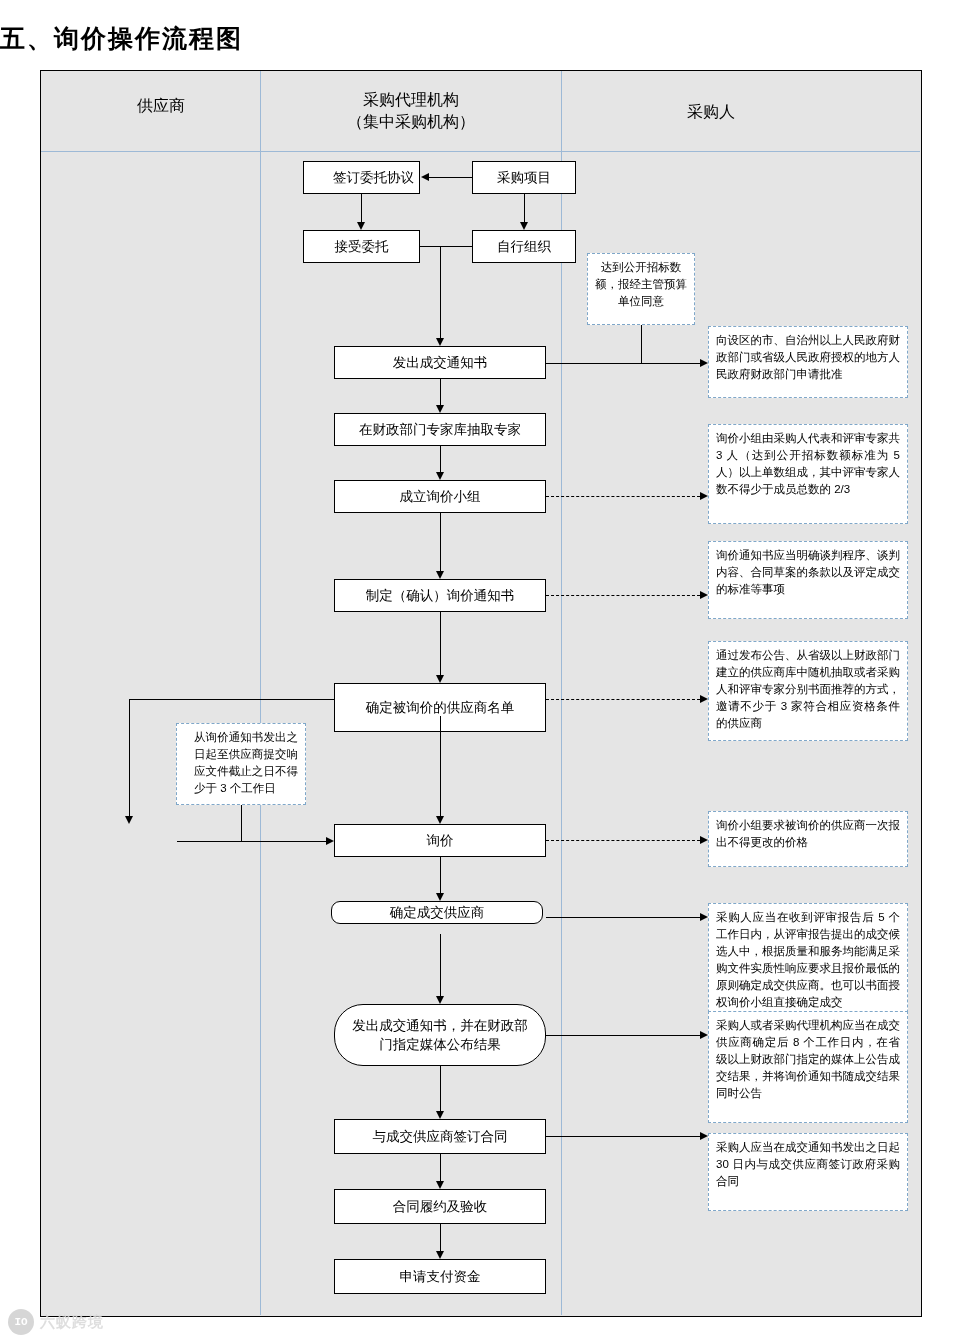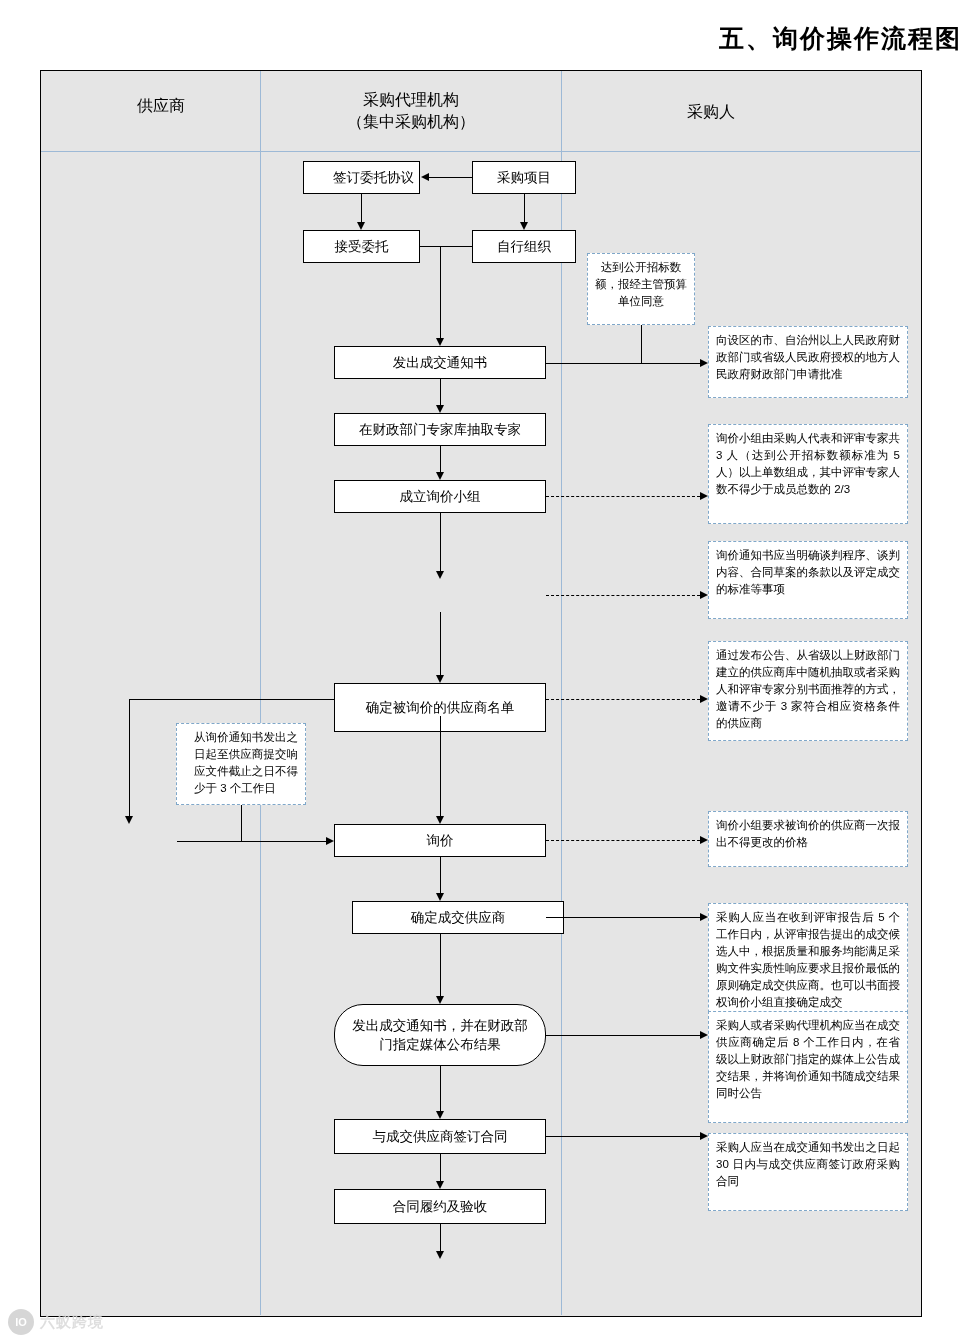--- a/index.html
+++ b/index.html
@@ -1,34 +1,34 @@
 <!DOCTYPE html>
 <html><head>
 <meta charset="utf-8">
 <style>
   html,body{margin:0;padding:0;background:#ffffff;}
   body{width:962px;height:1343px;position:relative;font-family:"Liberation Sans","DejaVu Sans",sans-serif;color:#111;}
   #stage{position:relative;width:962px;height:1343px;overflow:hidden;}
-  .title{position:absolute;left:0;top:22px;width:962px;text-align:right;font-size:25px;font-weight:bold;letter-spacing:2px;color:#000;}
+  .title{position:absolute;left:0;top:22px;width:962px;text-align:left;font-size:25px;font-weight:bold;letter-spacing:2px;color:#000;}
   .frame{position:absolute;left:40px;top:70px;width:880px;height:1245px;border:1px solid #000;background:#e5e5e5;}
   .vline{position:absolute;width:1px;background:#9db9d6;}
   .hline{position:absolute;height:1px;background:#9db9d6;}
   .colhead{position:absolute;text-align:center;font-size:16px;line-height:21px;color:#000;}
   .node{position:absolute;border:1px solid #000;background:#fff;display:flex;align-items:center;justify-content:center;text-align:center;font-size:13.5px;line-height:19px;color:#000;box-sizing:border-box;}
   .note{position:absolute;border:1px dashed #7fa7c9;background:#fff;font-size:11.5px;line-height:17px;color:#000;box-sizing:border-box;padding:5px 7px;text-align:justify;}
   .note.c{text-align:center;}
   .seg{position:absolute;background:#000;}
   .seg.v{width:1px;}
   .seg.h{height:1px;}
   .dseg{position:absolute;height:0;border-top:1px dashed #000;}
   .arr{position:absolute;width:0;height:0;}
   .arr.down{border-left:4.5px solid transparent;border-right:4.5px solid transparent;border-top:8px solid #000;}
   .arr.right{border-top:4.5px solid transparent;border-bottom:4.5px solid transparent;border-left:8px solid #000;}
   .arr.left{border-top:4.5px solid transparent;border-bottom:4.5px solid transparent;border-right:8px solid #000;}
-  .wm{position:absolute;left:8px;bottom:8px;display:flex;align-items:center;gap:6px;opacity:.85;}
+  .wm{position:absolute;left:8px;bottom:8px;display:flex;align-items:center;gap:6px;opacity:.85;font-family:Liberation Mono, monospace;}
   .wm .logo{width:26px;height:26px;border-radius:50%;background:#cfcfcf;display:flex;align-items:center;justify-content:center;font-size:11px;color:#fff;font-weight:bold;}
   .wm .wt{font-size:15px;color:#d9d9d9;font-weight:bold;letter-spacing:1px;}
 </style>
 </head>
 <body>
 
 <div id="stage">
 
   <div class="title">五、询价操作流程图</div>
 
@@ -44,28 +44,30 @@
     <div class="colhead" style="left:570px;top:30px;width:200px;">采购人</div>
 
     <div class="node" style="left:262px;top:90px;width:117px;height:33px;padding-left:24px;">签订委托协议</div>
     <div class="node" style="left:431px;top:90px;width:104px;height:33px;">采购项目</div>
     <div class="node" style="left:262px;top:159px;width:117px;height:33px;">接受委托</div>
     <div class="node" style="left:431px;top:159px;width:104px;height:33px;">自行组织</div>
 
     <div class="node" style="left:293px;top:275px;width:212px;height:33px;">发出成交通知书</div>
     <div class="node" style="left:293px;top:342px;width:212px;height:33px;">在财政部门专家库抽取专家</div>
     <div class="node" style="left:293px;top:409px;width:212px;height:33px;">成立询价小组</div>
+    <div class="node" style="left:293px;top:508px;width:212px;height:33px;">制定（确认）询价通知书</div>
     <div class="node" style="left:293px;top:612px;width:212px;height:49px;">确定被询价的供应商名单</div>
 
 
     <div class="node" style="left:293px;top:753px;width:212px;height:33px;">询价</div>
-    <div class="node" style="left:311px;top:830px;width:212px;height:33px;">确定成交供应商</div>
+    <div class="node" style="left:290px;top:830px;width:212px;height:23px;border-radius:9px;">确定成交供应商</div>
     <div class="node" style="left:293px;top:933px;width:212px;height:62px;padding:0 14px;border-radius:29px;">发出成交通知书，并在财政部门指定媒体公布结果</div>
     <div class="node" style="left:293px;top:1048px;width:212px;height:35px;">与成交供应商签订合同</div>
     <div class="node" style="left:293px;top:1118px;width:212px;height:35px;">合同履约及验收</div>
+    <div class="node" style="left:293px;top:1188px;width:212px;height:35px;">申请支付资金</div>
 
     <div class="note c" style="left:546px;top:182px;width:108px;height:72px;">达到公开招标数额，报经主管预算单位同意</div>
     <div class="note" style="left:667px;top:255px;width:200px;height:72px;">向设区的市、自治州以上人民政府财政部门或省级人民政府授权的地方人民政府财政部门申请批准</div>
     <div class="note" style="left:667px;top:353px;width:200px;height:100px;">询价小组由采购人代表和评审专家共 3 人（达到公开招标数额标准为 5 人）以上单数组成，其中评审专家人数不得少于成员总数的 2/3</div>
     <div class="note" style="left:667px;top:470px;width:200px;height:78px;">询价通知书应当明确谈判程序、谈判内容、合同草案的条款以及评定成交的标准等事项</div>
     <div class="note" style="left:667px;top:570px;width:200px;height:100px;">通过发布公告、从省级以上财政部门建立的供应商库中随机抽取或者采购人和评审专家分别书面推荐的方式，邀请不少于 3 家符合相应资格条件的供应商</div>
     <div class="note" style="left:135px;top:652px;width:130px;height:82px;padding-left:17px;">从询价通知书发出之日起至供应商提交响应文件截止之日不得少于 3 个工作日</div>
     <div class="note" style="left:667px;top:740px;width:200px;height:56px;">询价小组要求被询价的供应商一次报出不得更改的价格</div>
     <div class="note" style="left:667px;top:832px;width:200px;height:140px;">采购人应当在收到评审报告后 5 个工作日内，从评审报告提出的成交候选人中，根据质量和服务均能满足采购文件实质性响应要求且报价最低的原则确定成交供应商。也可以书面授权询价小组直接确定成交</div>
     <div class="note" style="left:667px;top:940px;width:200px;height:112px;">采购人或者采购代理机构应当在成交供应商确定后 8 个工作日内，在省级以上财政部门指定的媒体上公告成交结果，并将询价通知书随成交结果同时公告</div>

